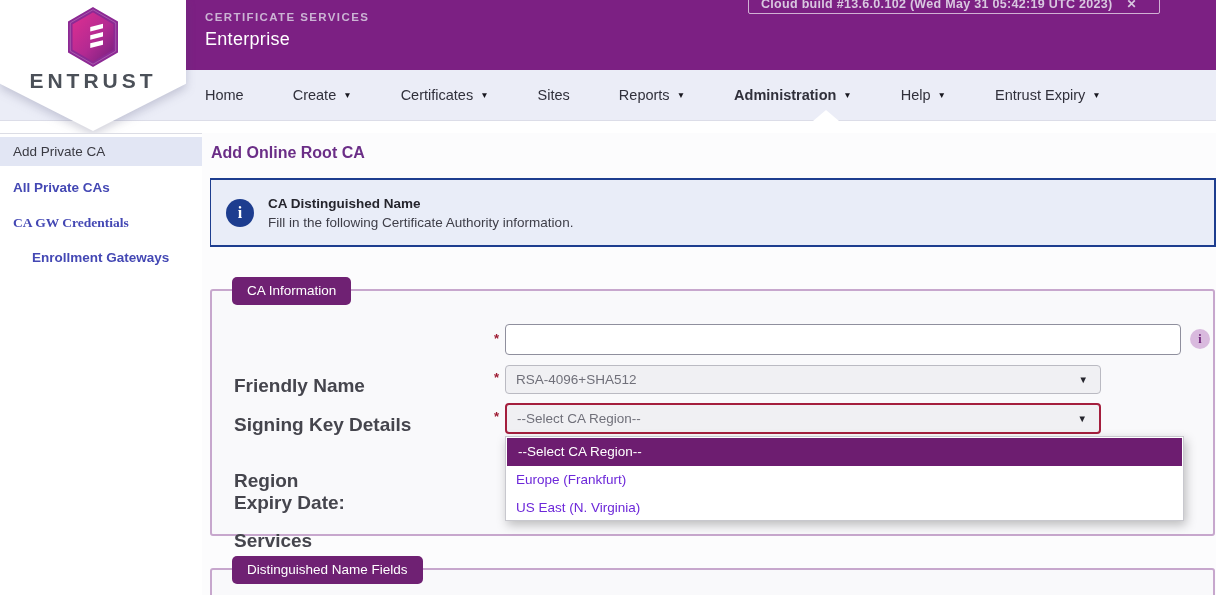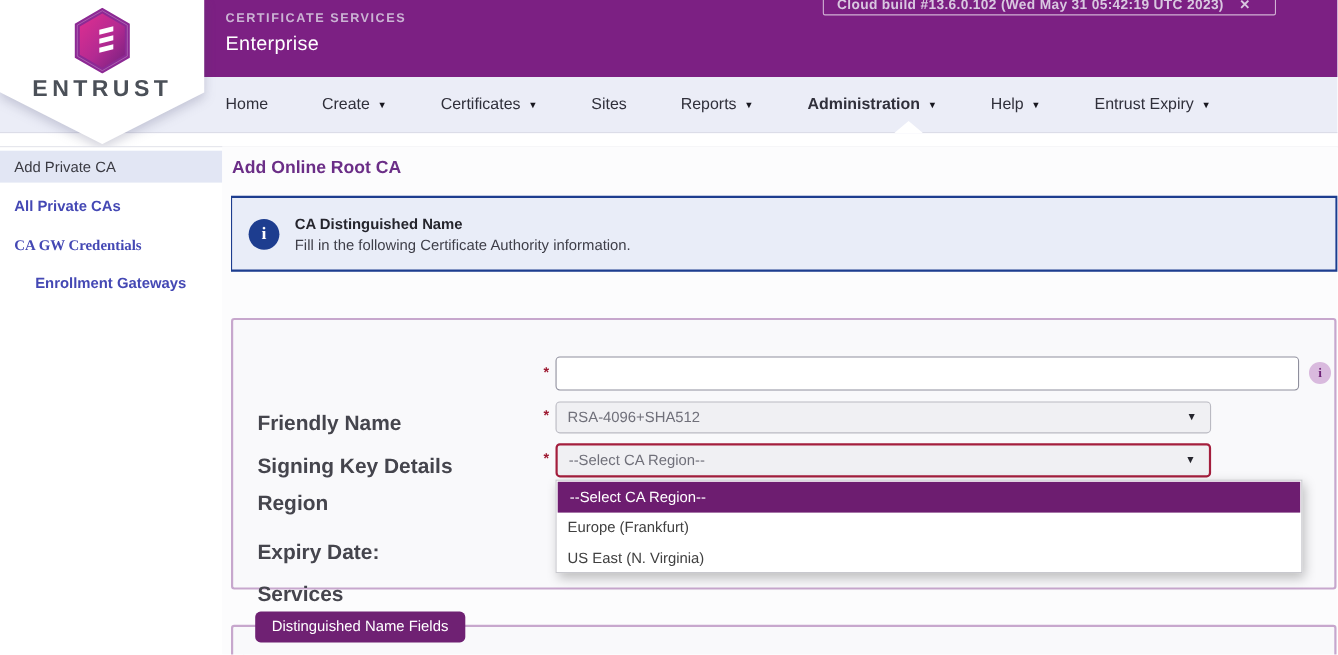--- a/index.html
+++ b/index.html
@@ -78,21 +78,21 @@
   .select .sel-caret { position:absolute; right:12px; top:0; line-height:28px; font-size:9.5px; color:#25252d; }
   .select.error { border:2px solid #a41e3d; height:31px; line-height:27px; }
 
   .field-info-circle { position:absolute; left:978px; top:38px; width:20px; height:20px; border-radius:50%;
     background:#d9bade; color:#6e2377; font-weight:bold; font-size:12px;
     display:flex; align-items:center; justify-content:center; cursor:pointer;
     font-family:"Liberation Serif", serif; }
 
   .dropdown-list { position:absolute; left:303px; top:303px; width:679px; height:85px;
     background:#ffffff; border:1px solid #c8c8ce; box-shadow:2px 4px 10px rgba(0,0,0,.25); z-index:5; }
-  .dd-opt { height:28px; line-height:28px; font-size:13.5px; color:#404040; padding-left:10px; cursor:pointer; }
+  .dd-opt { height:28px; line-height:28px; font-size:13.5px; color:#6d28d9; padding-left:10px; cursor:pointer; }
   .dd-opt.hl { background:#6d1d70; color:#ffffff; margin:1px 1px 0 1px; padding-left:11px; }
 </style>
 </head>
 <body>
 
 <div class="stage">
 
   <div class="header">
     <div class="brand">
       <div class="brand-sub">CERTIFICATE SERVICES</div>
@@ -182,34 +182,35 @@
 
     <div class="info-box">
       <div class="info-circle">i</div>
       <div>
         <div class="info-title">CA Distinguished Name</div>
         <div class="info-text">Fill in the following Certificate Authority information.</div>
       </div>
     </div>
 
     <div class="fieldset section-ca">
+      <div class="section-badge">CA Information</div>
 
       <div class="f-label" style="top:39px;">Friendly Name</div>
       <span class="req" style="top:40px;">*</span>
       <input class="text-input" style="top: 33px;" type="text" value="">
       <div class="field-info-circle">i</div>
 
       <div class="f-label" style="top:78px;">Signing Key Details</div>
       <span class="req" style="top:79px;">*</span>
       <div class="select" style="top:74px;">
         <span>RSA-4096+SHA512</span>
         <span class="sel-caret">▼</span>
       </div>
 
-      <div class="f-label" style="top:112px;">Region</div>
+      <div class="f-label" style="top:134px;">Region</div>
       <span class="req" style="top:118px;">*</span>
       <div class="select error" style="top:112px;">
         <span>--Select CA Region--</span>
         <span class="sel-caret">▼</span>
       </div>
 
       <div class="f-label" style="top:156px;">Expiry Date:</div>
       <div class="f-label" style="top:194px;">Services</div>
     </div>
 

